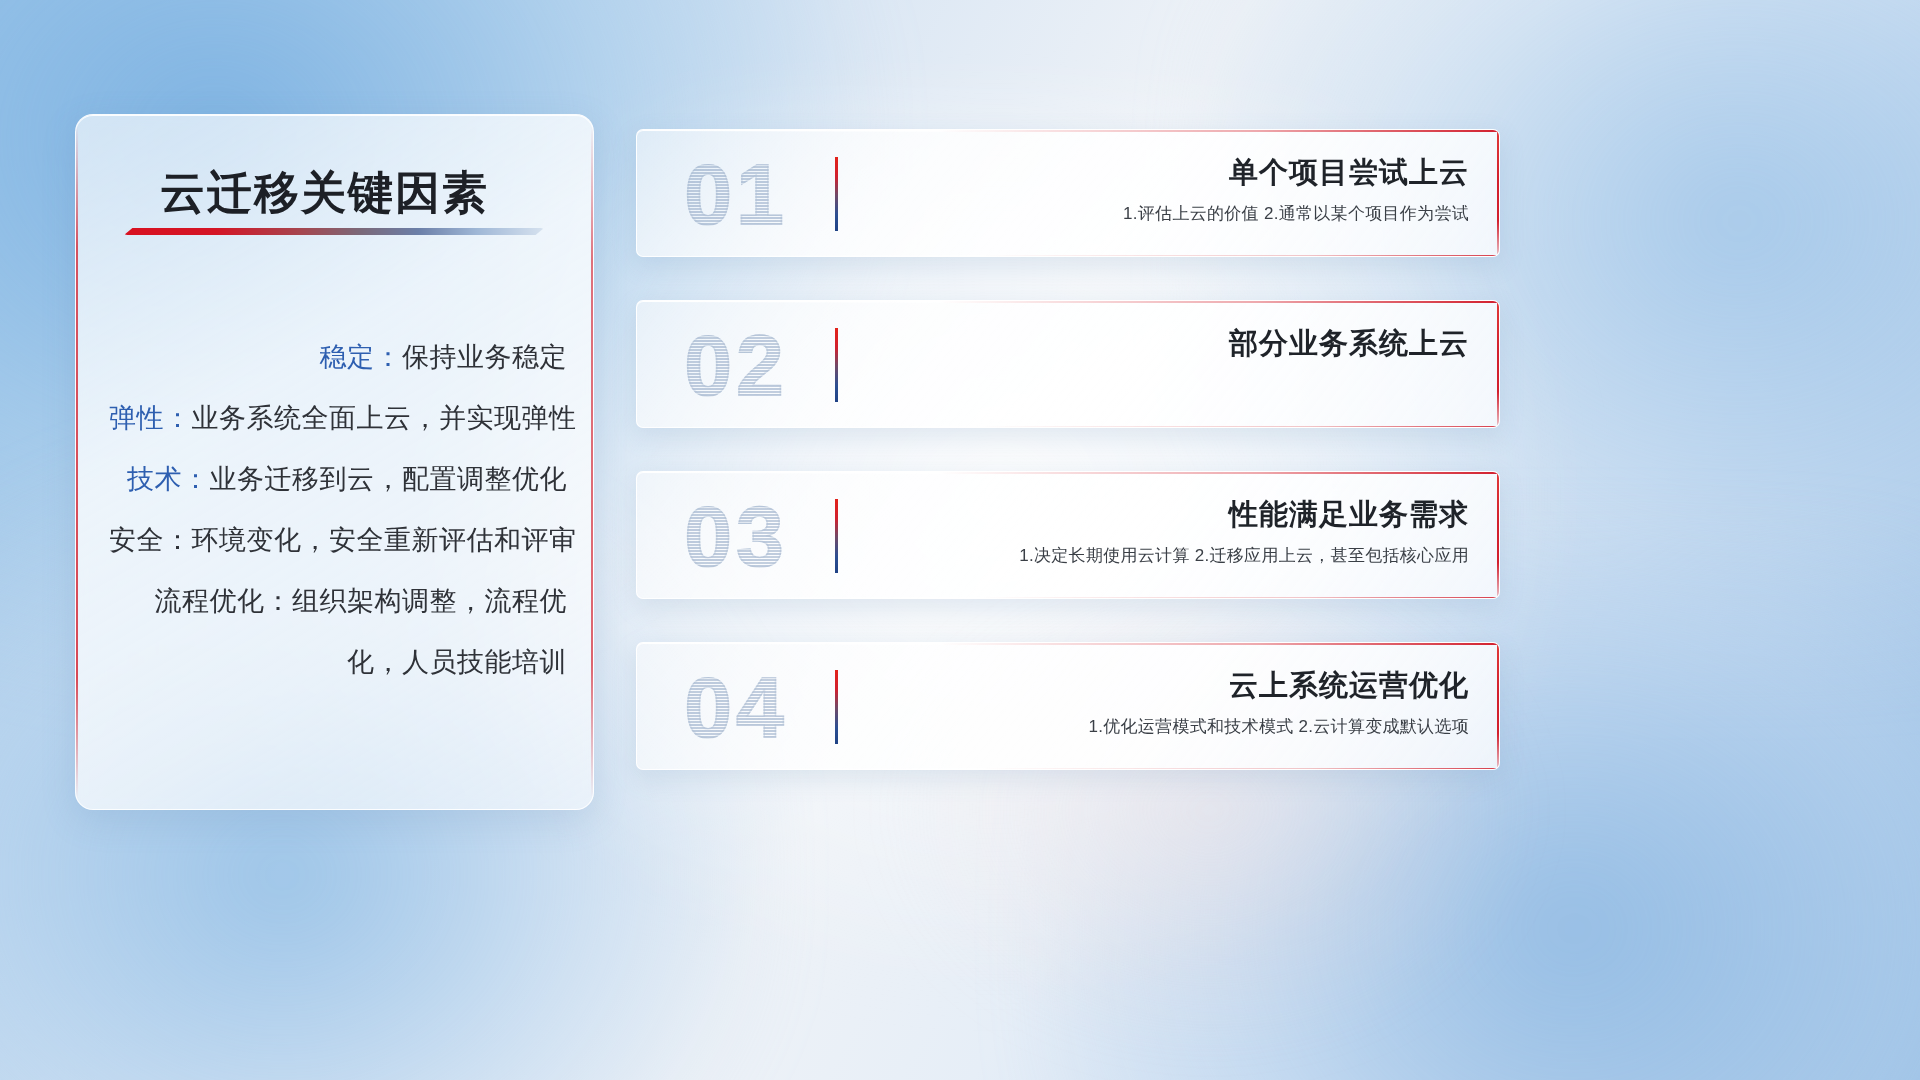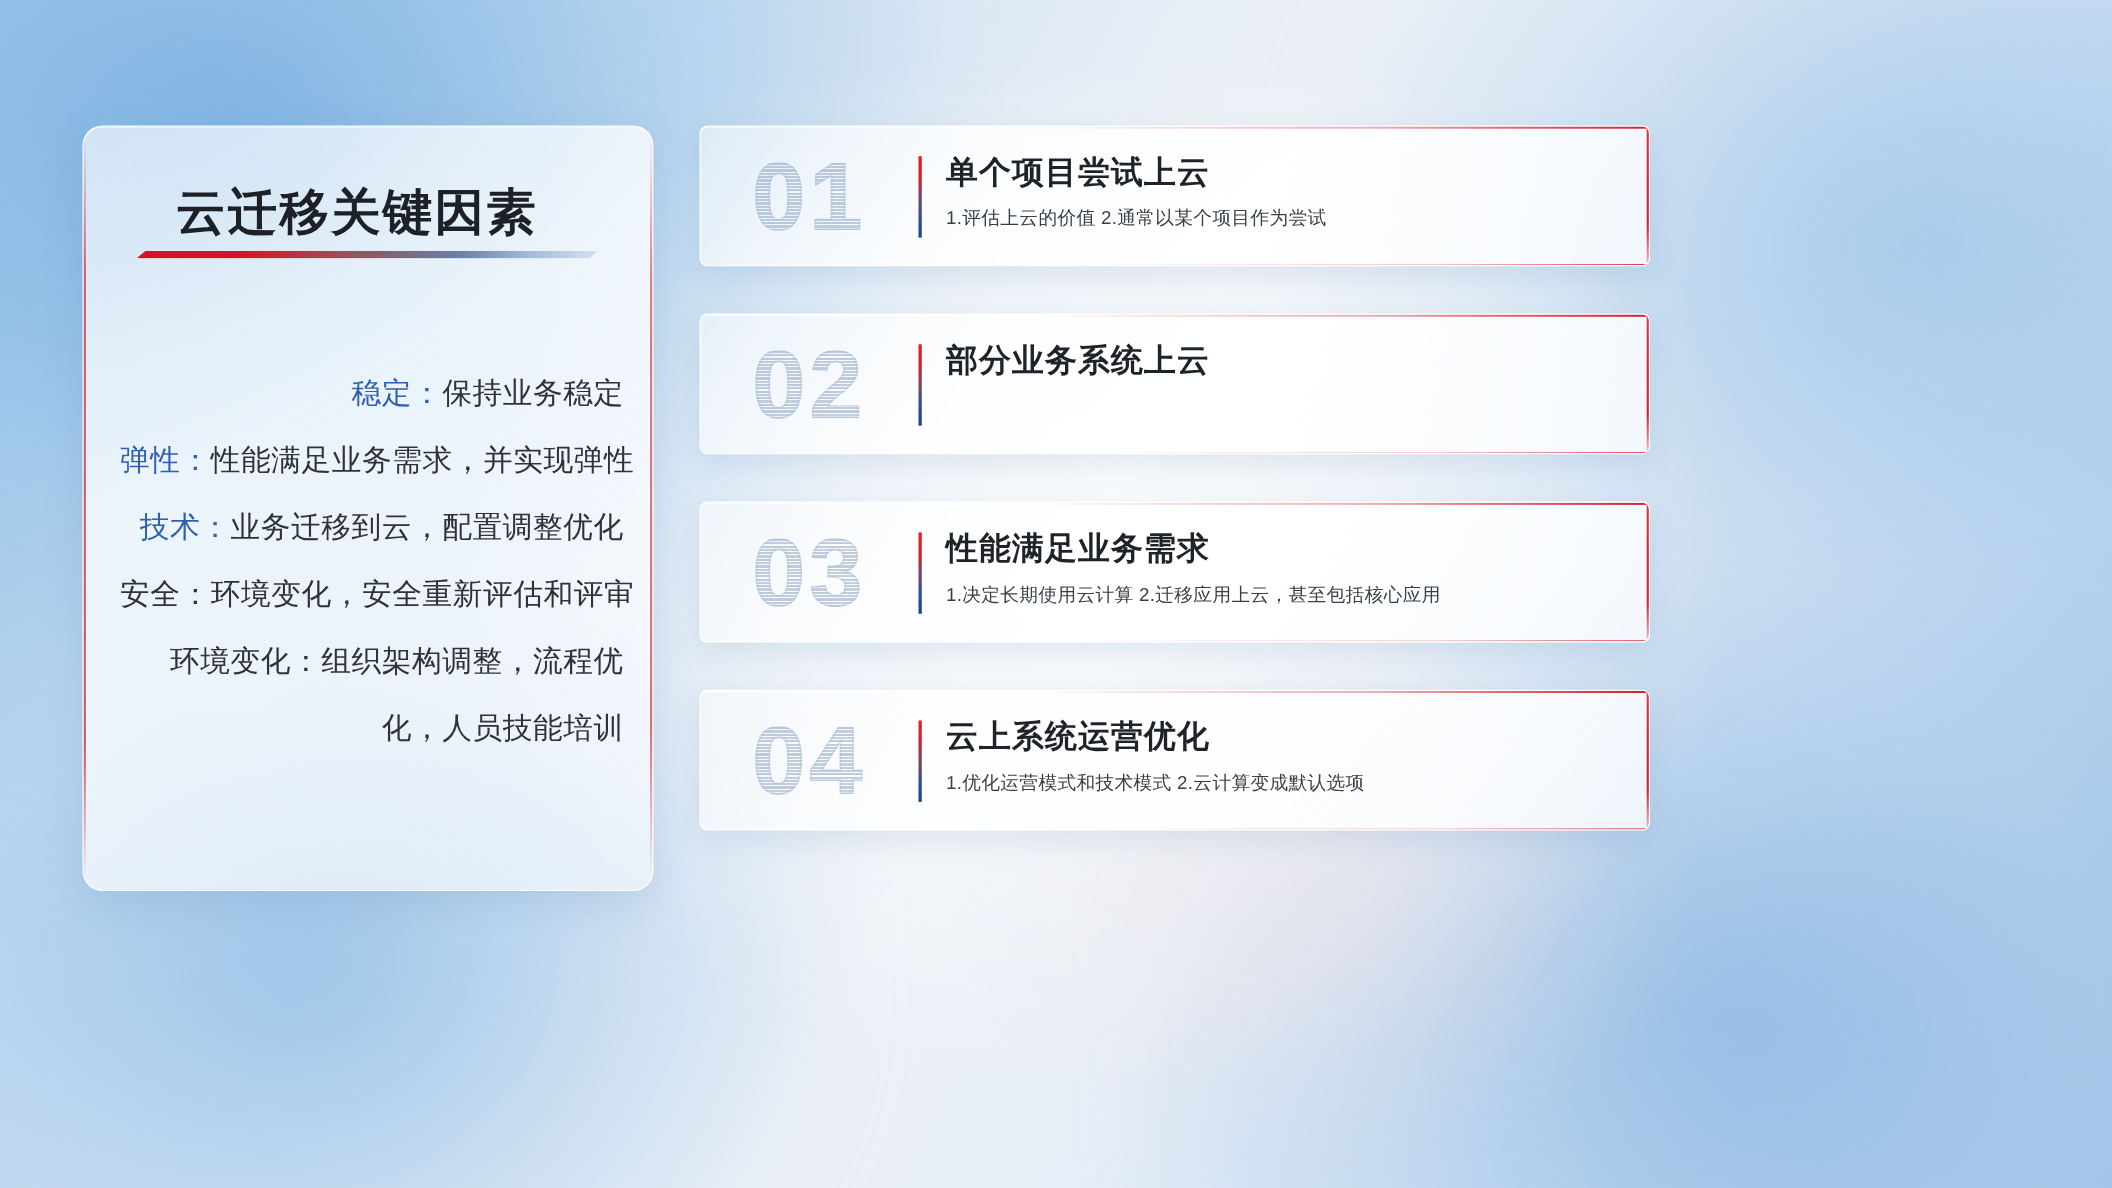--- a/index.html
+++ b/index.html
@@ -80,21 +80,21 @@
   }
   .panel-body { position:absolute; left:33px; top:212px; right:26px;text-align:right; }
   .bullet {
     font-size:27px; line-height:61px; color:#2f3238;
     white-space:nowrap; letter-spacing:.5px;
   }
   .bullet .k { color:#2e5fb0; }
   .bullet.wrap { white-space:normal; }
 
   
-  .cards { position:absolute; left:636px; top:114px; width:864px; }
+  .cards { position:absolute; left:636px; top:129px; width:864px;text-align:right; }
   .card {
     position:relative; height:128px; margin-bottom:43px;
     border-radius:7px;
     background:linear-gradient(128deg, rgba(255,255,255,.50) 0%, rgba(255,255,255,.82) 30%, rgba(255,255,255,.93) 58%, rgba(252,253,255,.80) 100%);
     border:1px solid rgba(255,255,255,.9);
     box-shadow:0 8px 26px rgba(96,134,178,.16), inset 0 1px 0 rgba(255,255,255,.95);
     overflow:hidden;
   }
   .card::after {
     content:""; position:absolute; right:0; top:0; bottom:0; width:2px;
@@ -157,30 +157,30 @@
 </div>
 
 <section class="left-panel">
   <h1 class="panel-title">云迁移关键因素</h1>
   <div class="panel-rule"></div>
   <div class="panel-body">
     <div class="bullet">
       <span class="k">稳定：</span><span>保持业务稳定</span>
     </div>
     <div class="bullet">
-      <span class="k">弹性：</span><span>性能满足业务需求，并实现弹性</span>
+      <span class="k">弹性：</span><span>业务系统全面上云，并实现弹性</span>
     </div>
     <div class="bullet">
       <span class="k">技术：</span><span>业务迁移到云，配置调整优化</span>
     </div>
     <div class="bullet">
       <span>安全：</span><span>环境变化，安全重新评估和评审</span>
     </div>
     <div class="bullet wrap">
-      <span>环境变化：</span><span>组织架构调整，流程优化，人员技能培训</span>
+      <span>流程优化：</span><span>组织架构调整，流程优化，人员技能培训</span>
     </div>
   </div>
 </section>
 
 <section class="cards">
 
   <article class="card">
     <div class="card-topline"></div>
     <div class="card-botline"></div>
     <div class="ghost-num">

